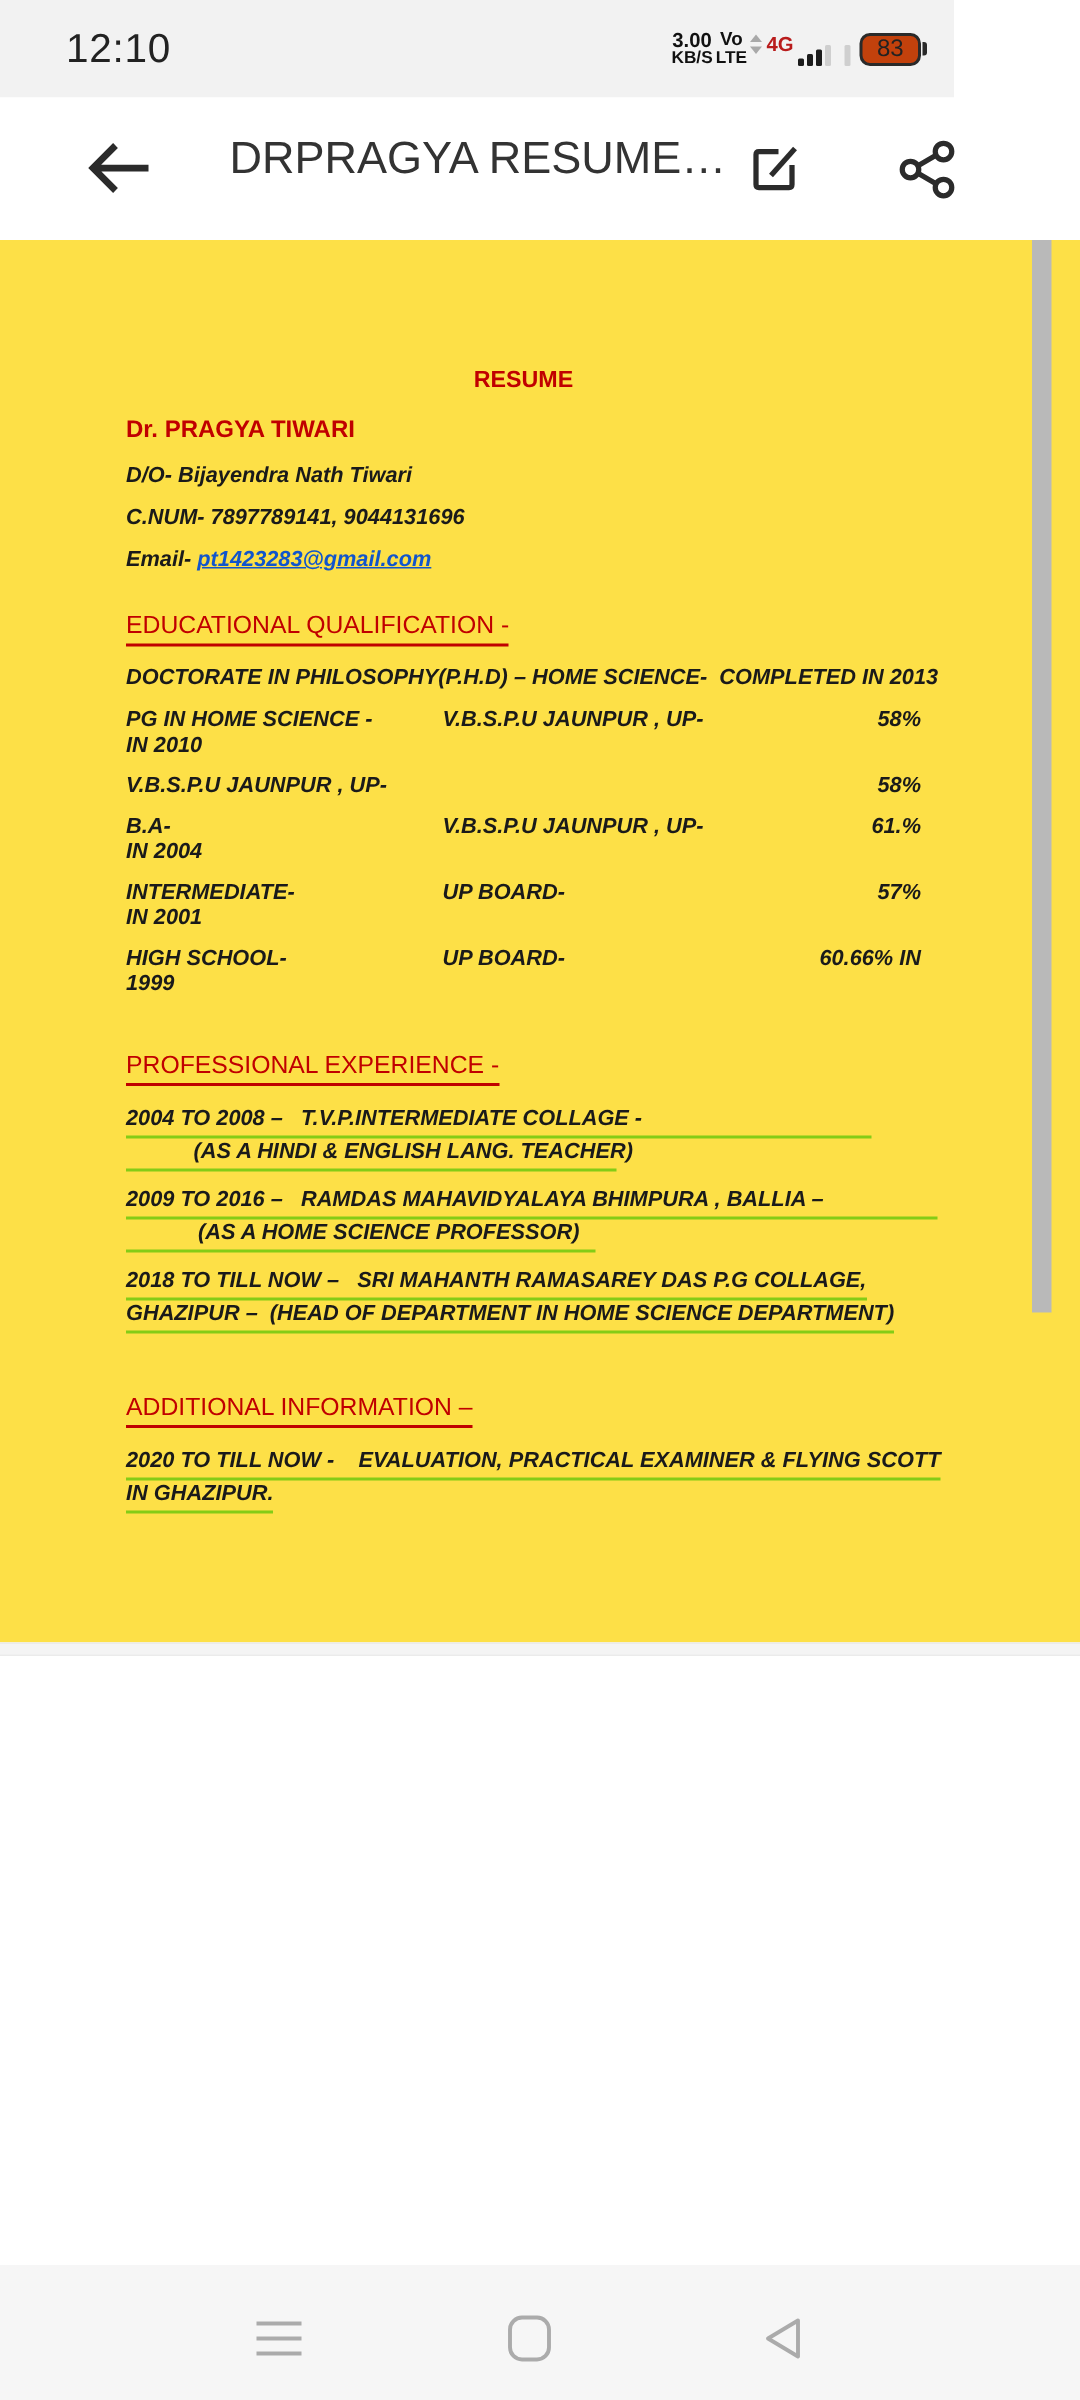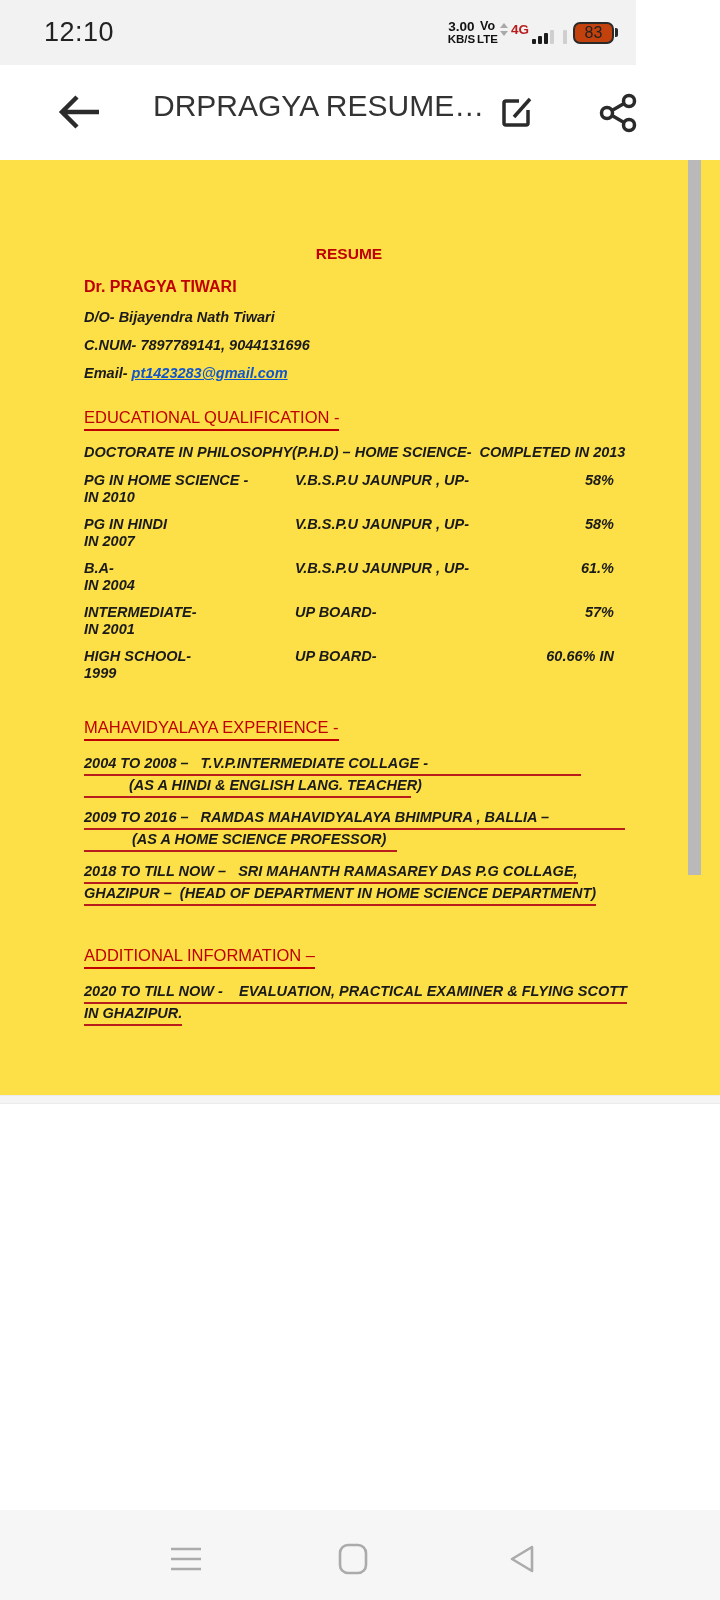--- a/index.html
+++ b/index.html
@@ -66,21 +66,21 @@
   }
   .sec-gap1 { margin-top:27px; } .sec-gap2 { margin-top:36px; } .sec-gap3 { margin-top:40px; }
   .docline { font-weight:bold; font-style:italic; font-size:14.5px; white-space:pre; }
   .doctorate { margin-bottom:12px; }
   .edu-row { display:flex; font-weight:bold; font-style:italic; font-size:14.5px; margin-bottom:10px; line-height:17px; }
   .edu-col1 { width:211px; }
   .edu-col2 { flex:1; }
   .edu-col3 { width:105px; text-align:right; }
   .exp-entry { margin-bottom:10px; }
   .exp-line { font-weight:bold; font-style:italic; font-size:14.5px; white-space:pre;
-              border-bottom:2px solid #b91c1c; line-height:19px; display:inline-block; padding-bottom:1px; }
+              border-bottom:2px solid #84cc16; line-height:19px; display:inline-block; padding-bottom:1px; }
   .exp1-l1 { width:497px; } .exp1-l2 { width:327px; padding-left:45px; }
   .exp2-l1 { width:541px; } .exp2-l2 { width:313px; padding-left:48px; }
   .exp-block { display:block; }
   .addl-l1 { margin-bottom:0px; }
   
   .page-divider { position:absolute; top:1095px; left:0; width:720px; height:9px;
                   background:#f4f4f4; border-top:1px solid #ebebeb; border-bottom:1px solid #ebebeb; }
   .navbar { position:absolute; top:1510px; left:0; width:720px; height:90px; background:#f6f6f6;
             display:flex; align-items:center; }
   .nav-btn { position:absolute; top:24px; width:60px; height:50px; display:flex; align-items:center; justify-content:center; cursor:pointer; }
@@ -163,24 +163,20 @@
 
       <div class="edu-row">
         <div class="edu-col1">
           <div>PG IN HOME SCIENCE -</div>
           <div>IN 2010</div>
         </div>
         <div class="edu-col2">V.B.S.P.U JAUNPUR , UP-</div>
         <div class="edu-col3">58%</div>
       </div>
       <div class="edu-row">
-        <div class="edu-col1">
-          <div>PG IN HINDI</div>
-          <div>IN 2007</div>
-        </div>
         <div class="edu-col2">V.B.S.P.U JAUNPUR , UP-</div>
         <div class="edu-col3">58%</div>
       </div>
       <div class="edu-row">
         <div class="edu-col1">
           <div>B.A-</div>
           <div>IN 2004</div>
         </div>
         <div class="edu-col2">V.B.S.P.U JAUNPUR , UP-</div>
         <div class="edu-col3">61.%</div>
@@ -195,21 +191,21 @@
       </div>
       <div class="edu-row">
         <div class="edu-col1">
           <div>HIGH SCHOOL-</div>
           <div>1999</div>
         </div>
         <div class="edu-col2">UP BOARD-</div>
         <div class="edu-col3">60.66% IN</div>
       </div>
 
-      <div class="sec-gap2"><span class="sec-head">MAHAVIDYALAYA EXPERIENCE -</span></div>
+      <div class="sec-gap2"><span class="sec-head">PROFESSIONAL EXPERIENCE -</span></div>
 
       <div class="exp-entry">
         <span class="exp-line exp1-l1 exp-block">2004 TO 2008 –   T.V.P.INTERMEDIATE COLLAGE -</span>
         <span class="exp-line exp1-l2">(AS A HINDI &amp; ENGLISH LANG. TEACHER)</span>
       </div>
       <div class="exp-entry">
         <span class="exp-line exp2-l1 exp-block">2009 TO 2016 –   RAMDAS MAHAVIDYALAYA BHIMPURA , BALLIA –</span>
         <span class="exp-line exp2-l2">(AS A HOME SCIENCE PROFESSOR)</span>
       </div>
       <div class="exp-entry">

